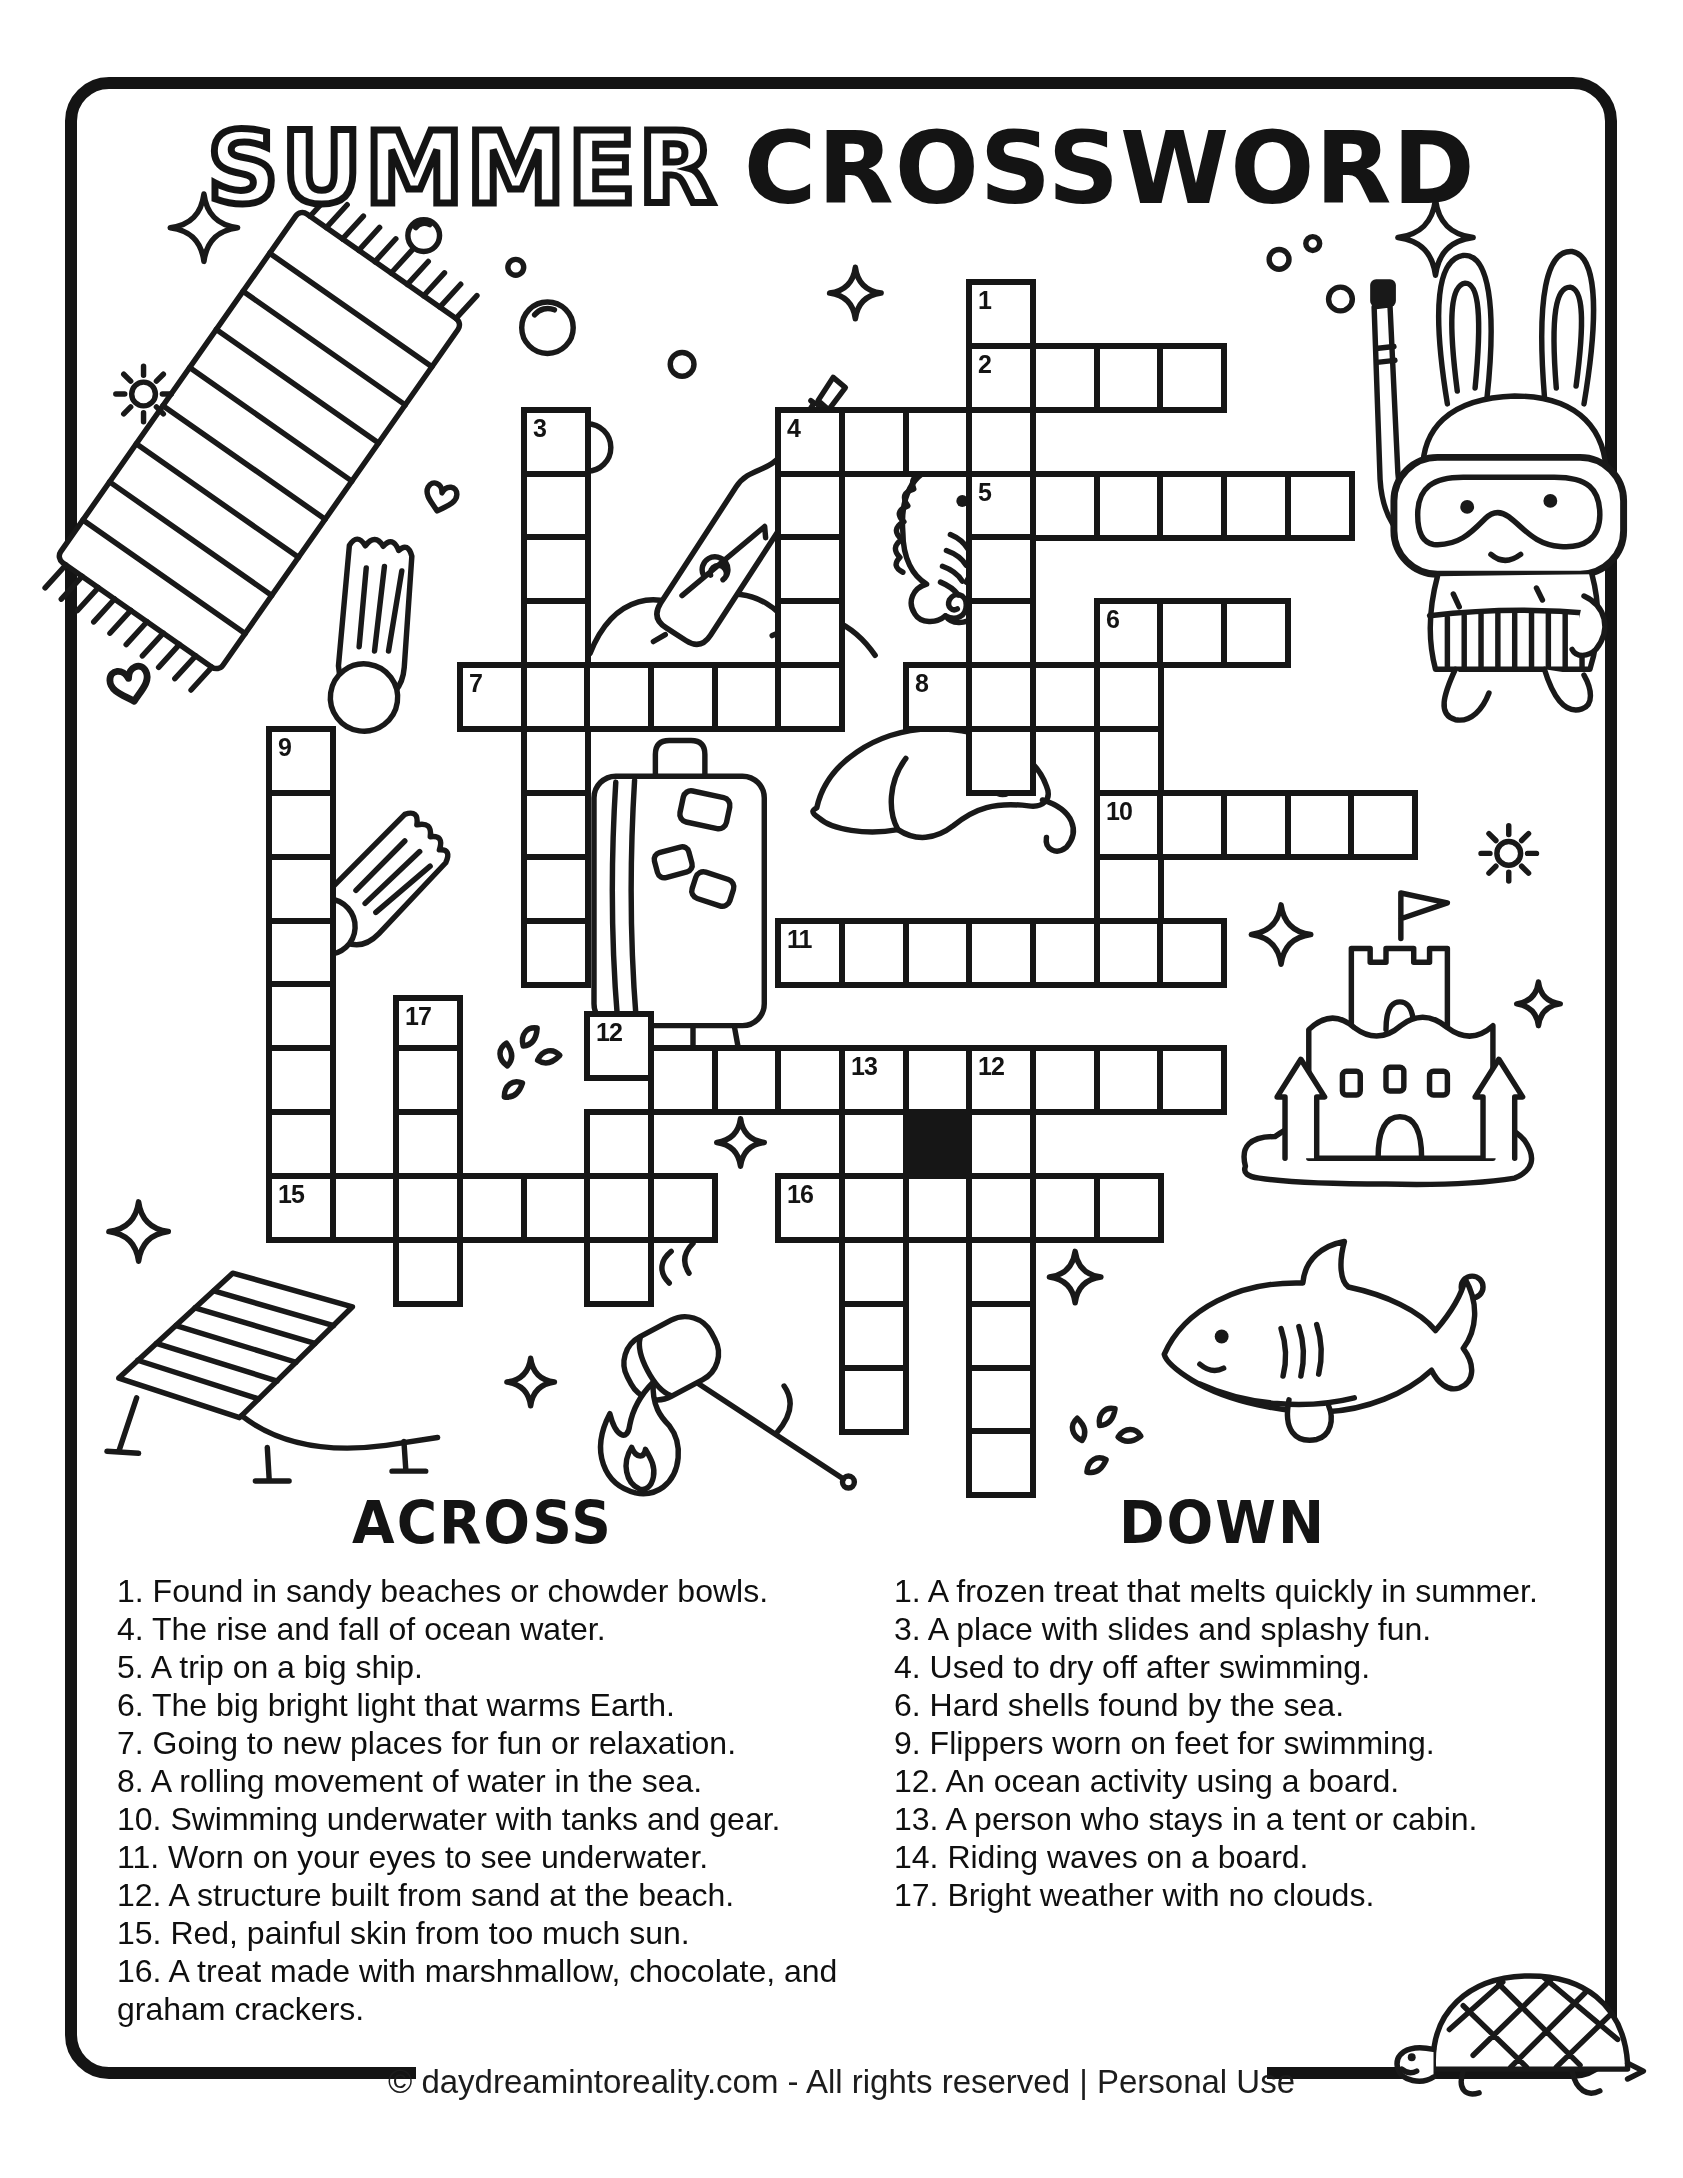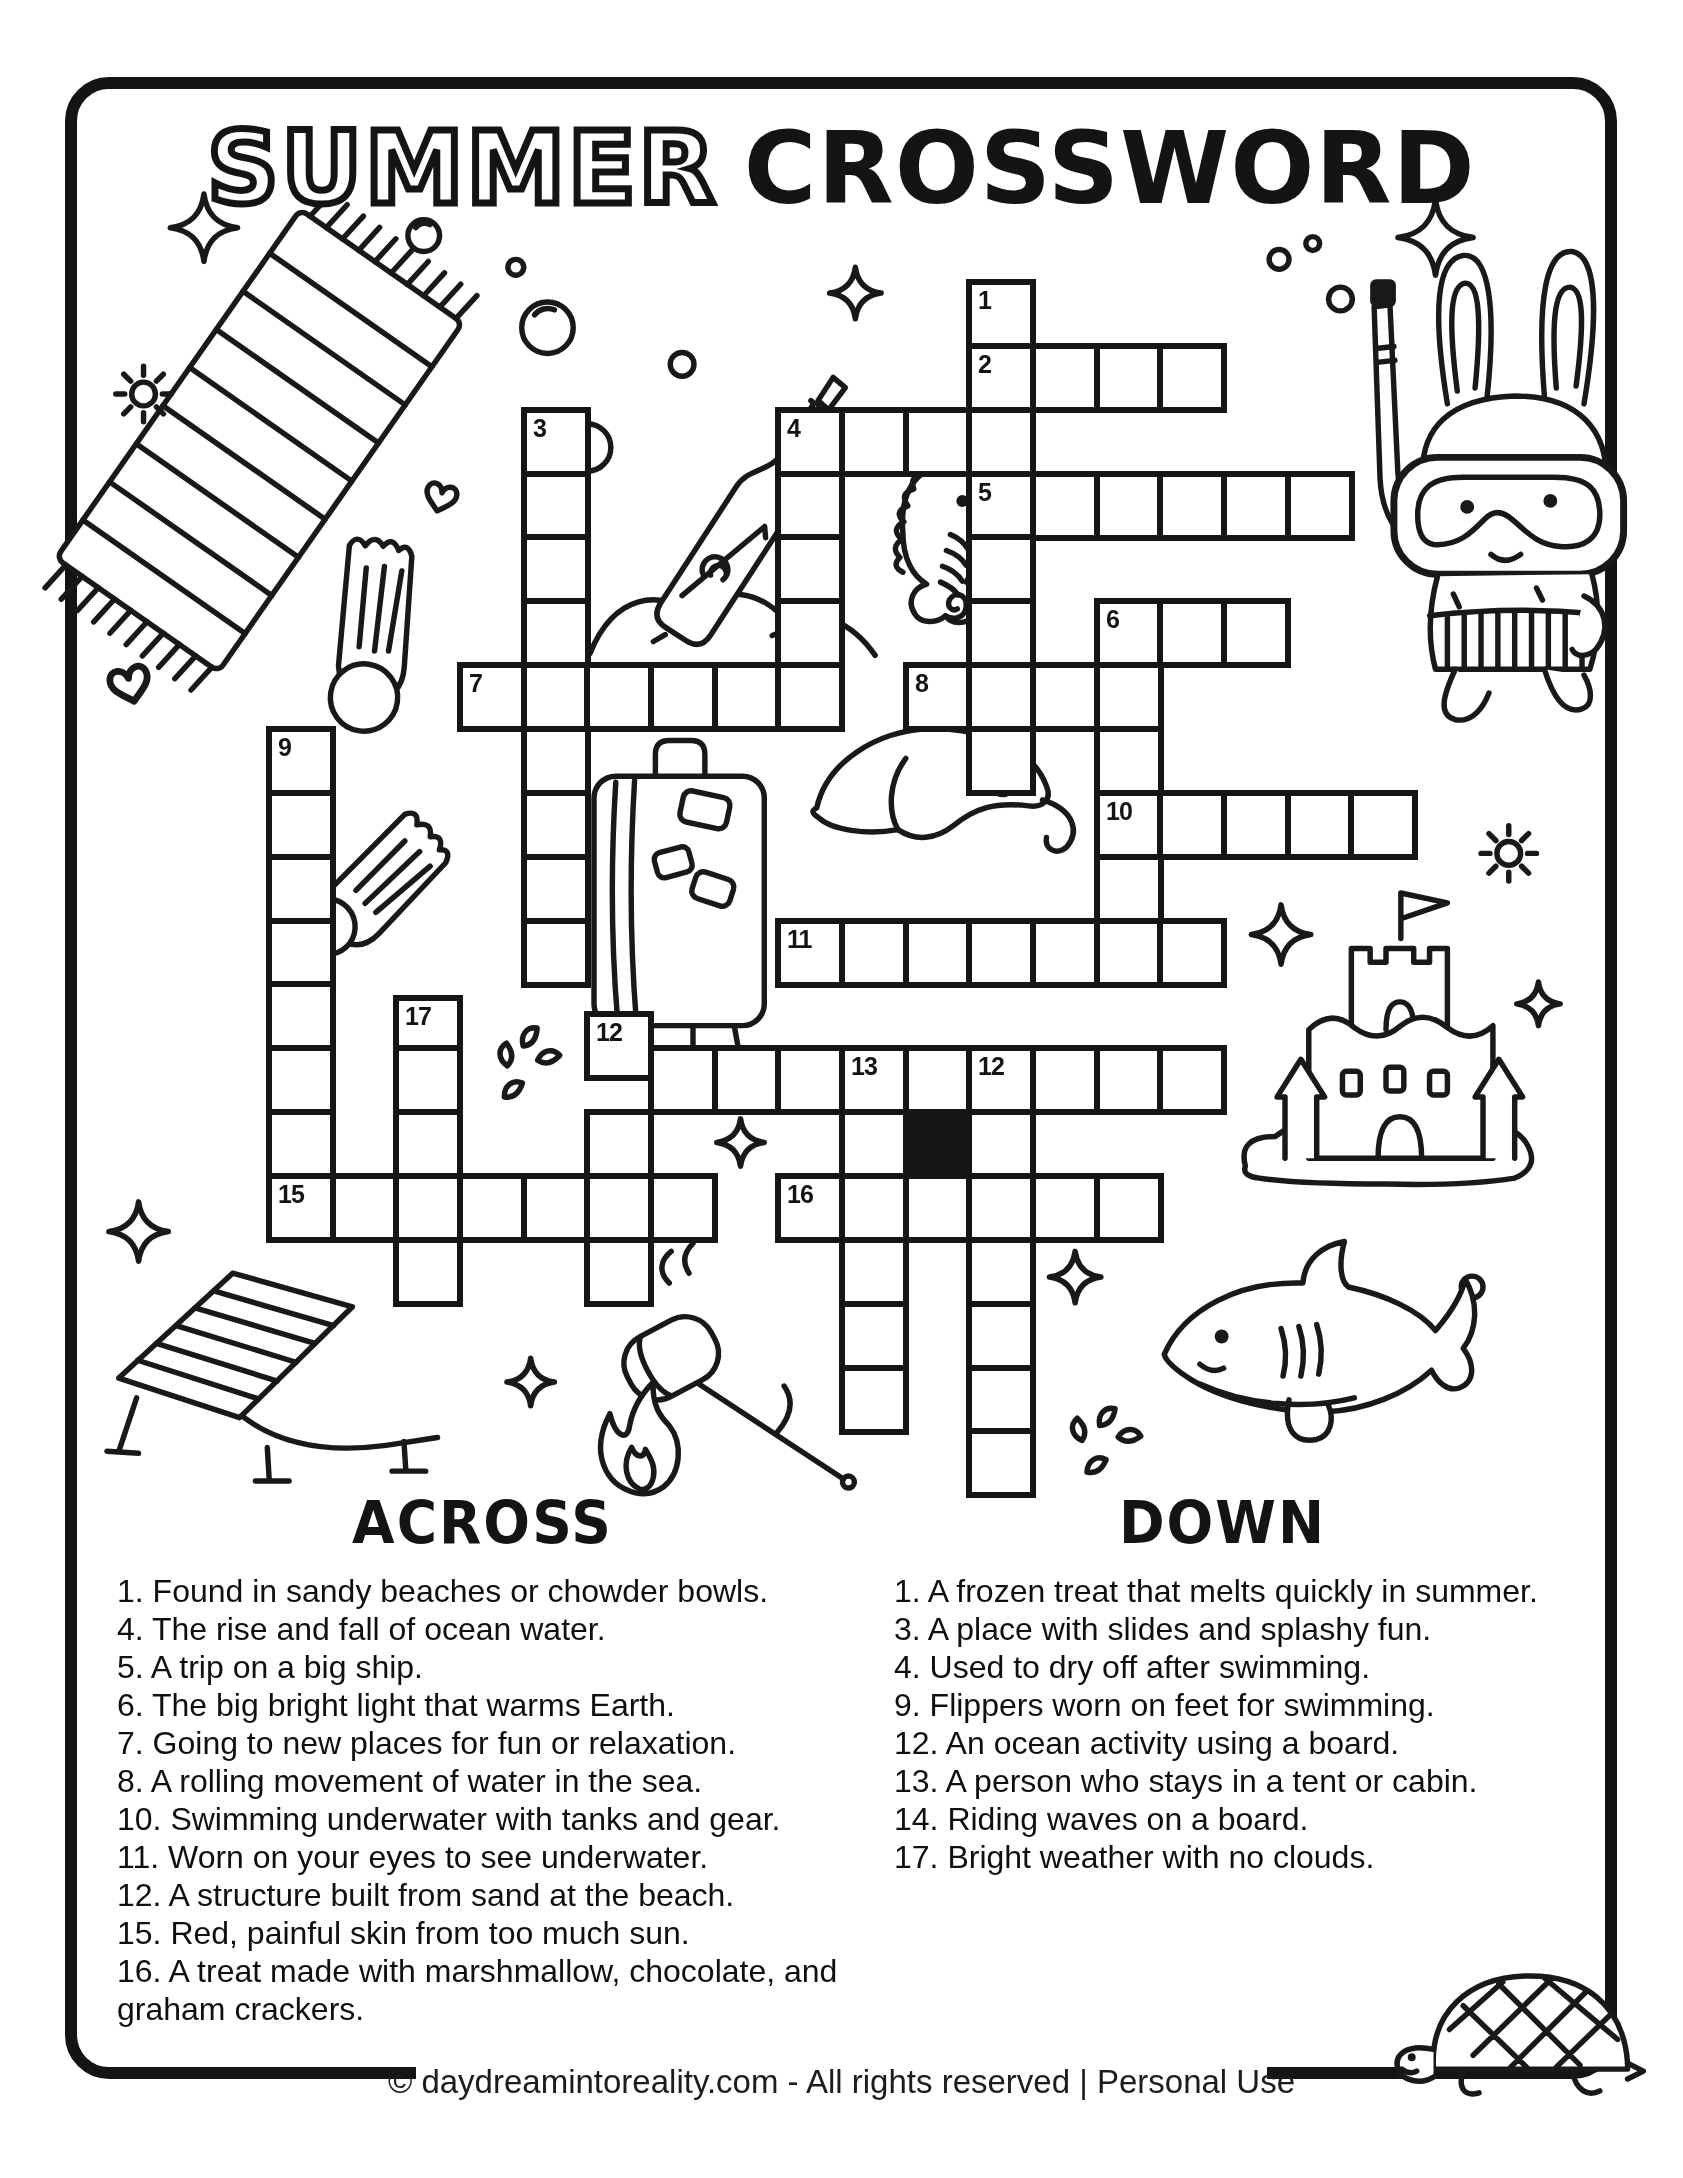--- a/index.html
+++ b/index.html
@@ -393,20 +393,21 @@
     <div class="clue">10. Swimming underwater with tanks and gear.</div>
     <div class="clue">11. Worn on your eyes to see underwater.</div>
     <div class="clue">12. A structure built from sand at the beach.</div>
     <div class="clue">15. Red, painful skin from too much sun.</div>
     <div class="clue">16. A treat made with marshmallow, chocolate, and graham crackers.</div>
   </div>
 <div class="clues clues-down">
     <div class="clue">1. A frozen treat that melts quickly in summer.</div>
     <div class="clue">3. A place with slides and splashy fun.</div>
     <div class="clue">4. Used to dry off after swimming.</div>
+    <div class="clue">6. Hard shells found by the sea.</div>
     <div class="clue">9. Flippers worn on feet for swimming.</div>
     <div class="clue">12. An ocean activity using a board.</div>
     <div class="clue">13. A person who stays in a tent or cabin.</div>
     <div class="clue">14. Riding waves on a board.</div>
     <div class="clue">17. Bright weather with no clouds.</div>
   </div>
 
 <div class="footer-band"></div>
 <div class="footer">© daydreamintoreality.com - All rights reserved | Personal Use</div>
 

